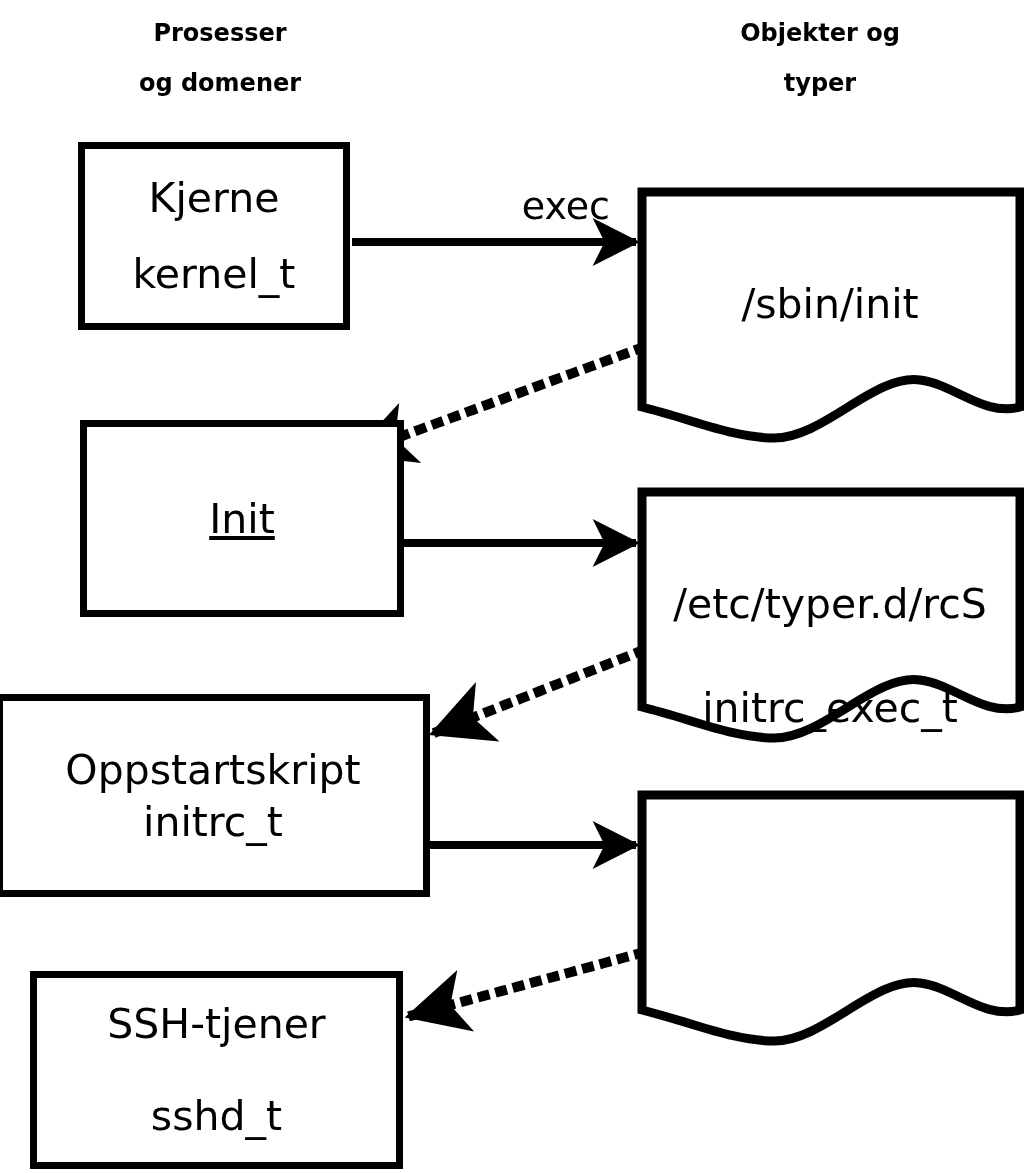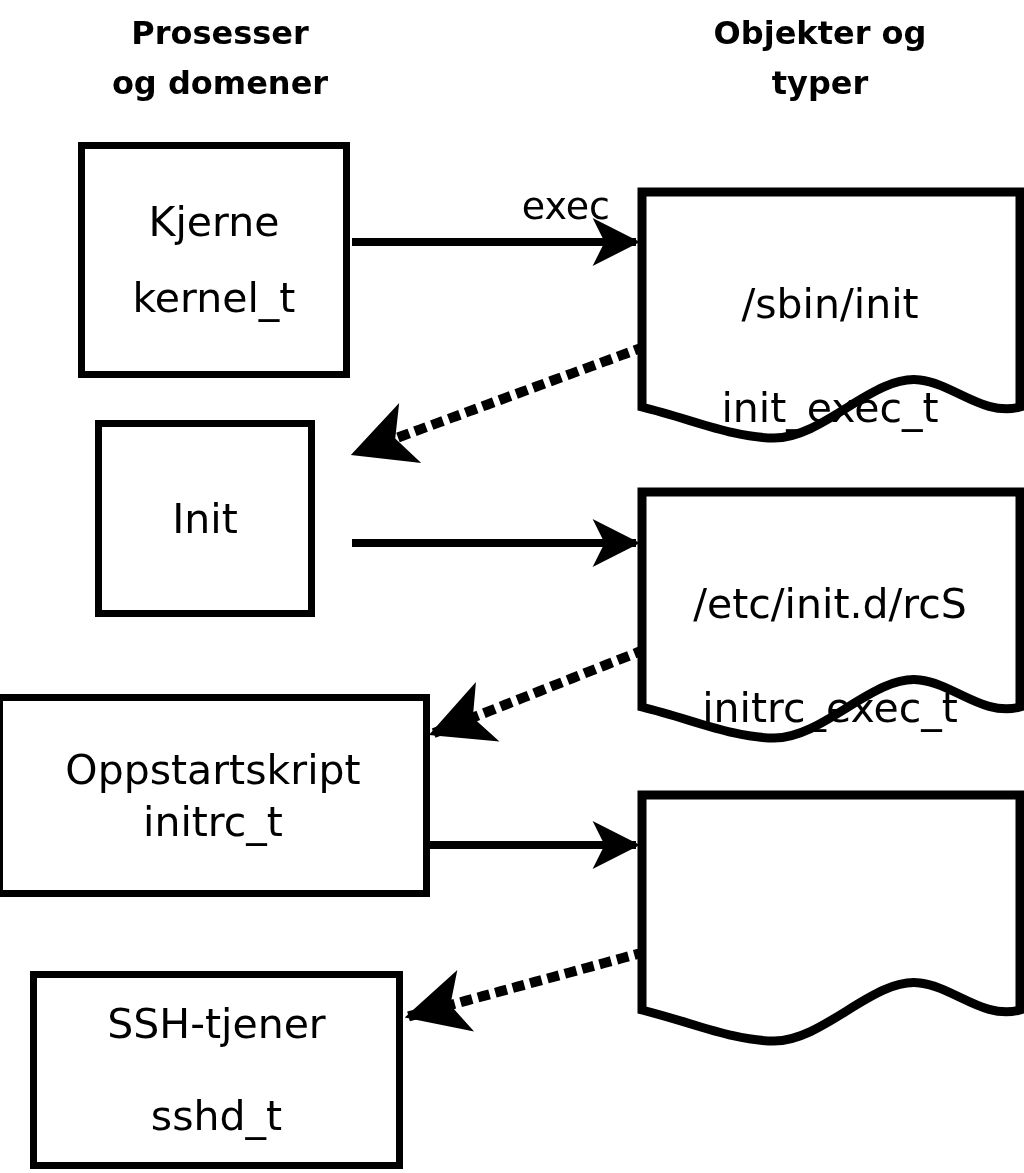--- a/index.html
+++ b/index.html
@@ -11,21 +11,21 @@
     position: relative;
     width: 1024px;
     height: 1173px;
     background: #ffffff;
     overflow: hidden;
     font-family: "DejaVu Sans", "Liberation Sans", sans-serif;
   }
   .col-header {
     position: absolute;
     font-weight: bold;
-    font-size: 32px;
+    font-size: 24px;
     line-height: 50px;
     text-align: center;
     color: #000000;
     white-space: pre-line;
   }
   #header-left  { left: 10px;  top: 8px;  width: 420px; }
   #header-right { left: 610px; top: 8px;  width: 420px; }
 
   .proc-box {
     position: absolute;
@@ -107,26 +107,26 @@
       </g>
 
       <g>
         <line x1="641" y1="953" x2="410" y2="1016" stroke="#000000" stroke-width="10" stroke-dasharray="2 16" stroke-linecap="square" marker-end="url(#arrowDot)"></line>
       </g>
     </svg>
   </div>
 
   <div class="edge-label" style="left:400px; top:186px; width:210px;">exec</div>
 
-  <div class="proc-box" style="left:78px; top:142px; width:272px; height:236px;gap:24px;">
+  <div class="proc-box" style="left:78px; top:142px; width:272px; height:188px;gap:24px;">
     <span class="line1">Kjerne</span>
     <span class="line2">kernel_t</span>
   </div>
 
-  <div class="proc-box" style="left:95px; top:420px; width:220px; height:197px;">
+  <div class="proc-box" style="left:80px; top:420px; width:324px; height:197px;text-decoration:underline;">
     <span class="line1">Init</span>
   </div>
 
   <div class="proc-box" style="left:-4px; top:694px; width:434px; height:203px;">
     <span class="line1">Oppstartskript</span>
     <span class="line2">initrc_t</span>
   </div>
 
   <div class="proc-box" style="left:30px; top:971px; width:373px; height:198px;gap:40px;">
     <span class="line1">SSH-tjener</span>
@@ -136,33 +136,32 @@
   <div class="doc-shape" style="left:634px; top:184px;">
     <svg width="392" height="260" viewBox="0 0 392 260">
       <path d="M 8 8 L 386 8 L 386 223
                C 350 233 320 200 286 196
                C 240 190 190 254 140 254
                C 100 254 60 236 8 223 Z" fill="#ffffff" stroke="#000000" stroke-width="9" stroke-linejoin="miter" stroke-linecap="butt"></path>
     </svg>
   </div>
   <div class="doc-label" style="left:642px; top:226px; width:376px;">
     <span class="line1">/sbin/init</span>
-    <span class="line2">init_exec_t</span>
   </div>
 
   <div class="doc-shape" style="left:634px; top:484px;">
     <svg width="392" height="260" viewBox="0 0 392 260">
       <path d="M 8 8 L 386 8 L 386 223
                C 350 233 320 200 286 196
                C 240 190 190 254 140 254
                C 100 254 60 236 8 223 Z" fill="#ffffff" stroke="#000000" stroke-width="9" stroke-linejoin="miter" stroke-linecap="butt"></path>
     </svg>
   </div>
   <div class="doc-label" style="left:642px; top:526px; width:376px;">
-    <span class="line1">/etc/init.d/rcS</span>
+    <span class="line1">/etc/typer.d/rcS</span>
     <span class="line2">initrc_exec_t</span>
   </div>
 
   <div class="doc-shape" style="left:634px; top:787px;">
     <svg width="392" height="260" viewBox="0 0 392 260">
       <path d="M 8 8 L 386 8 L 386 223
                C 350 233 320 200 286 196
                C 240 190 190 254 140 254
                C 100 254 60 236 8 223 Z" fill="#ffffff" stroke="#000000" stroke-width="9" stroke-linejoin="miter" stroke-linecap="butt"></path>
     </svg>

